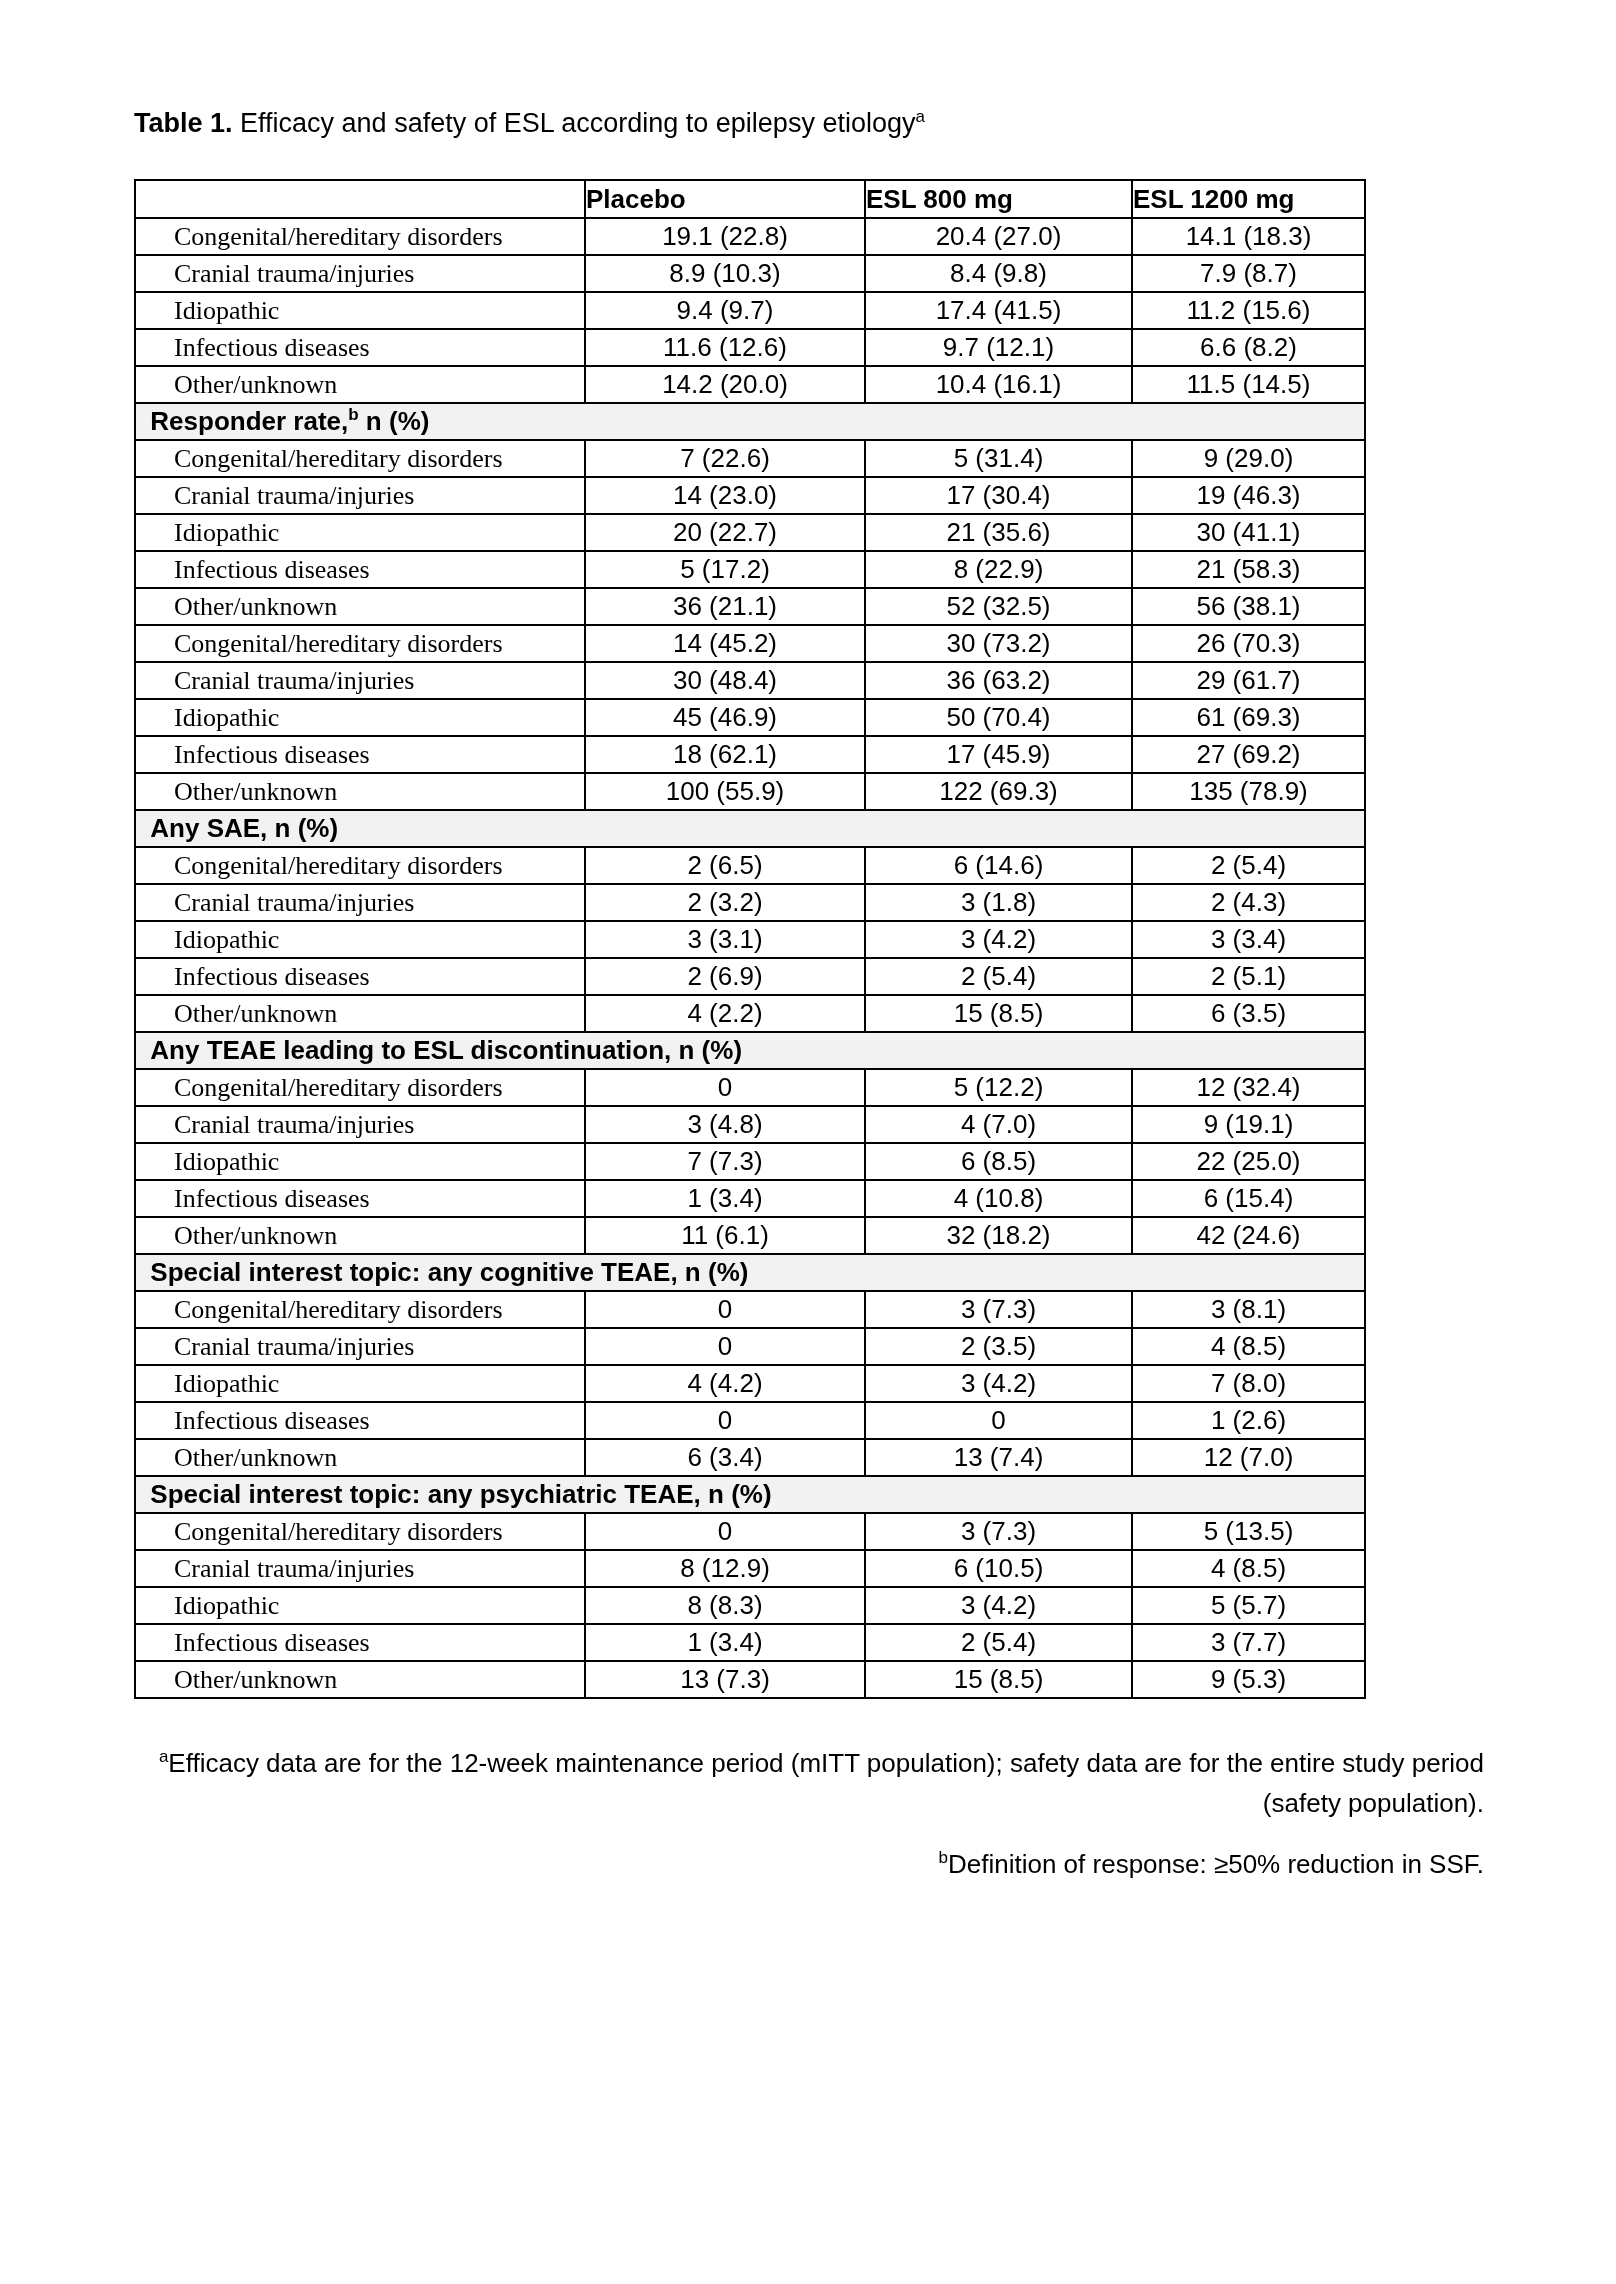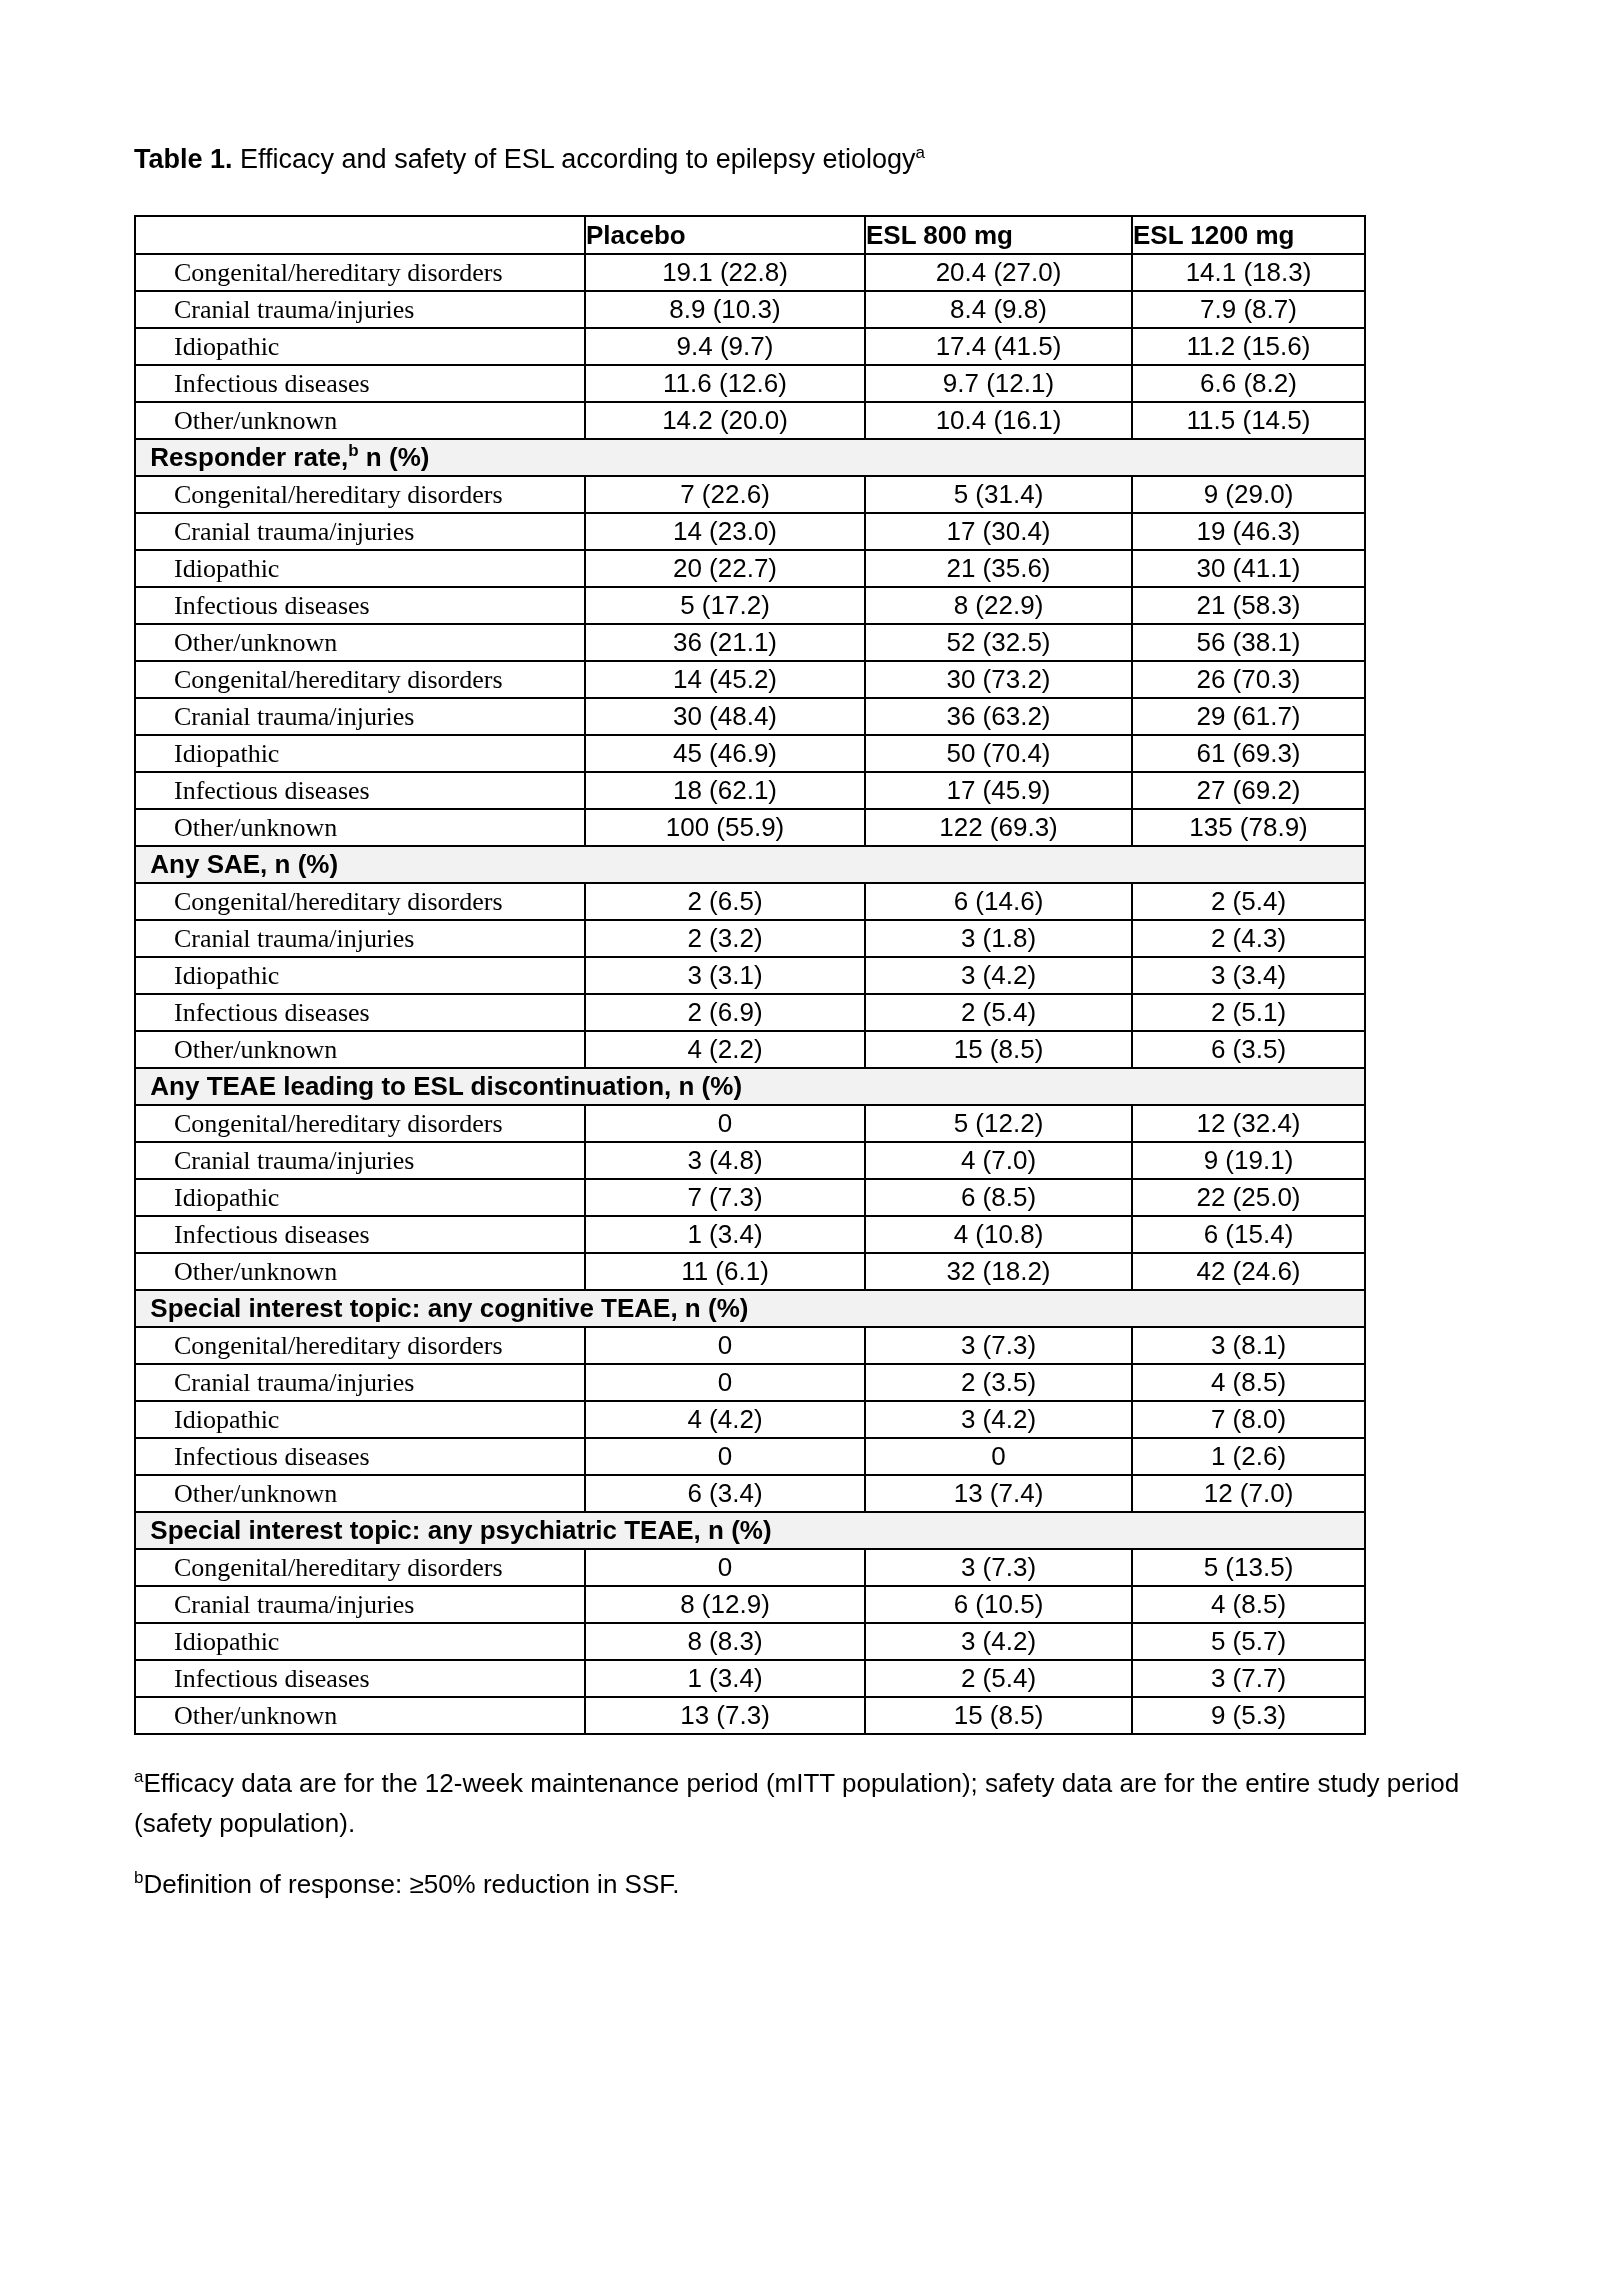--- a/index.html
+++ b/index.html
@@ -15,21 +15,20 @@
   .page {
     width: 1617px;
     height: 2284px;
     padding: 104px 134px 0 134px;
   }
   .doc-title {
     font-size: 27px;
     line-height: 39px;
     margin-bottom: 36px;
     letter-spacing: 0;
-    margin-top: 36px;
   }
   .doc-title .bold { font-weight: bold; }
   sup {
     font-size: 17px;
     vertical-align: super;
     line-height: 0;
   }
   table.main-table {
     border-collapse: collapse;
     table-layout: fixed;
@@ -63,24 +62,25 @@
     text-align: left;
     padding-left: 38px;
     white-space: nowrap;
     font-family: Liberation Serif, serif;
   }
   td.value-cell {
     text-align: center;
     white-space: nowrap;
   }
   .footnotes {
-    margin-top: 28px;
+    margin-top: 44px;
     width: 1350px;
     font-size: 26px;
     line-height: 40px;
+    text-align: right;
   }
   .footnotes p.para-a { margin-bottom: 21px; }
   .footnotes sup {
     font-size: 17px;
     vertical-align: super;
     line-height: 0;
   }
 </style>
 </head>
 <body>

